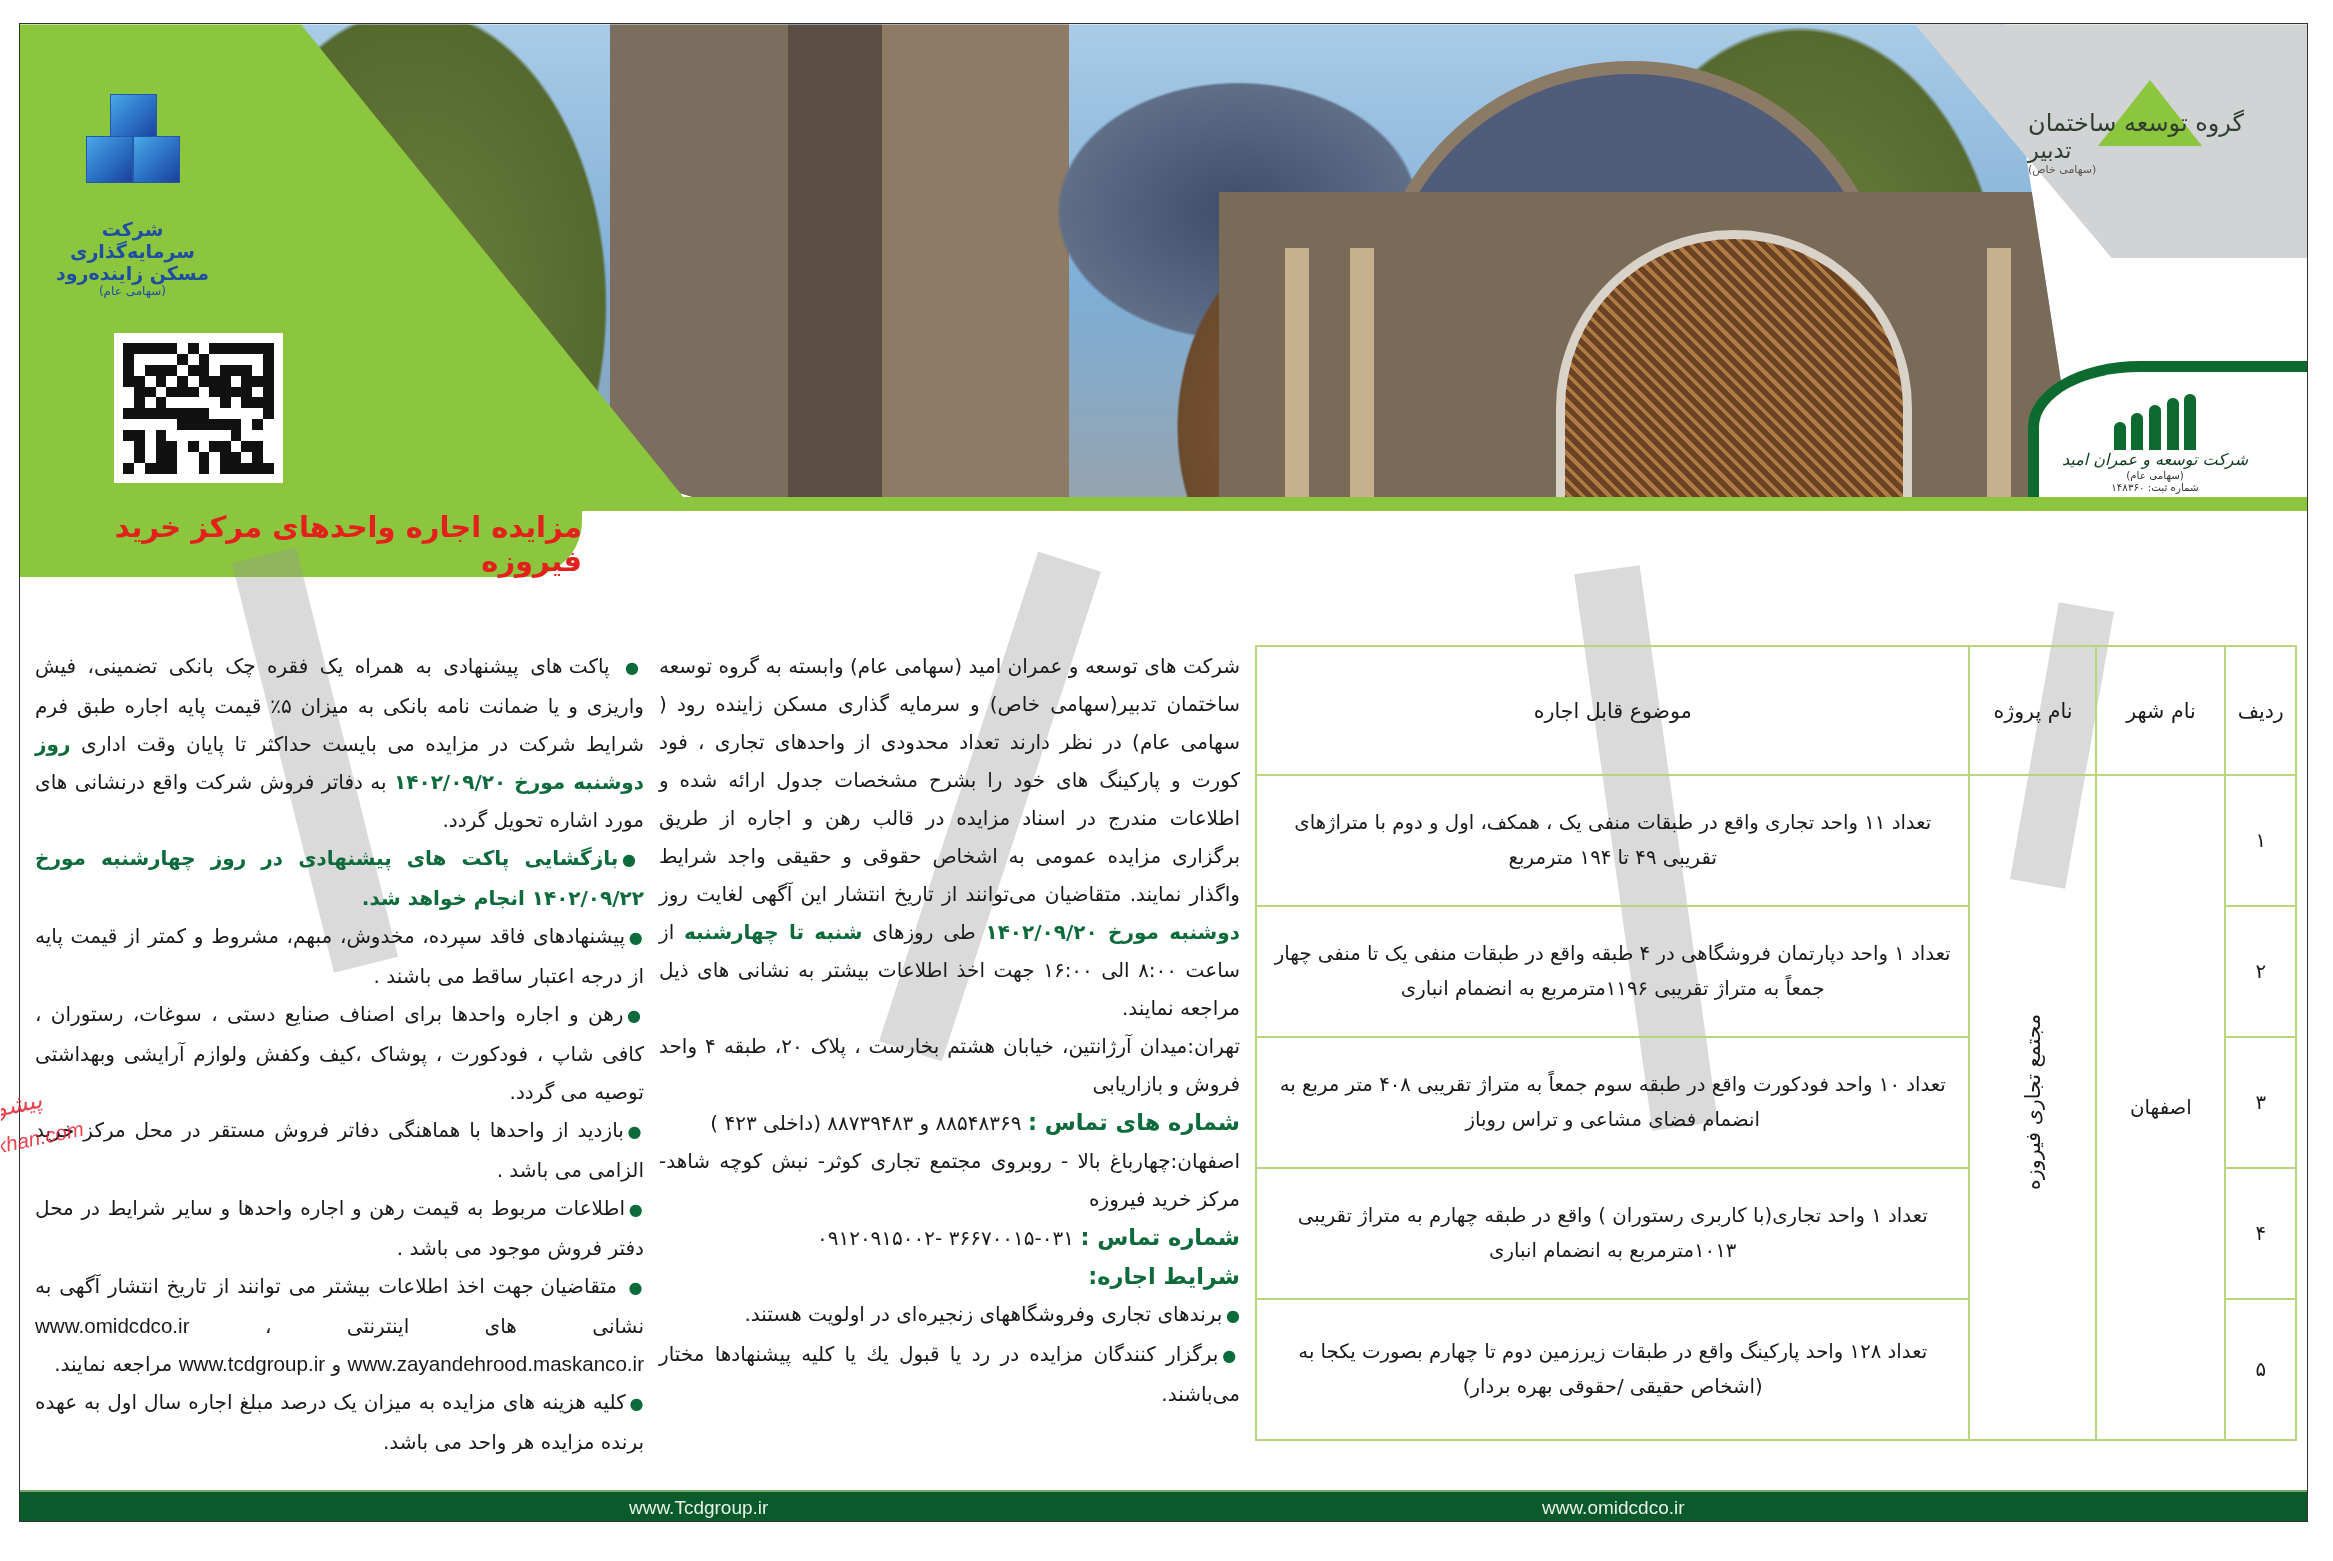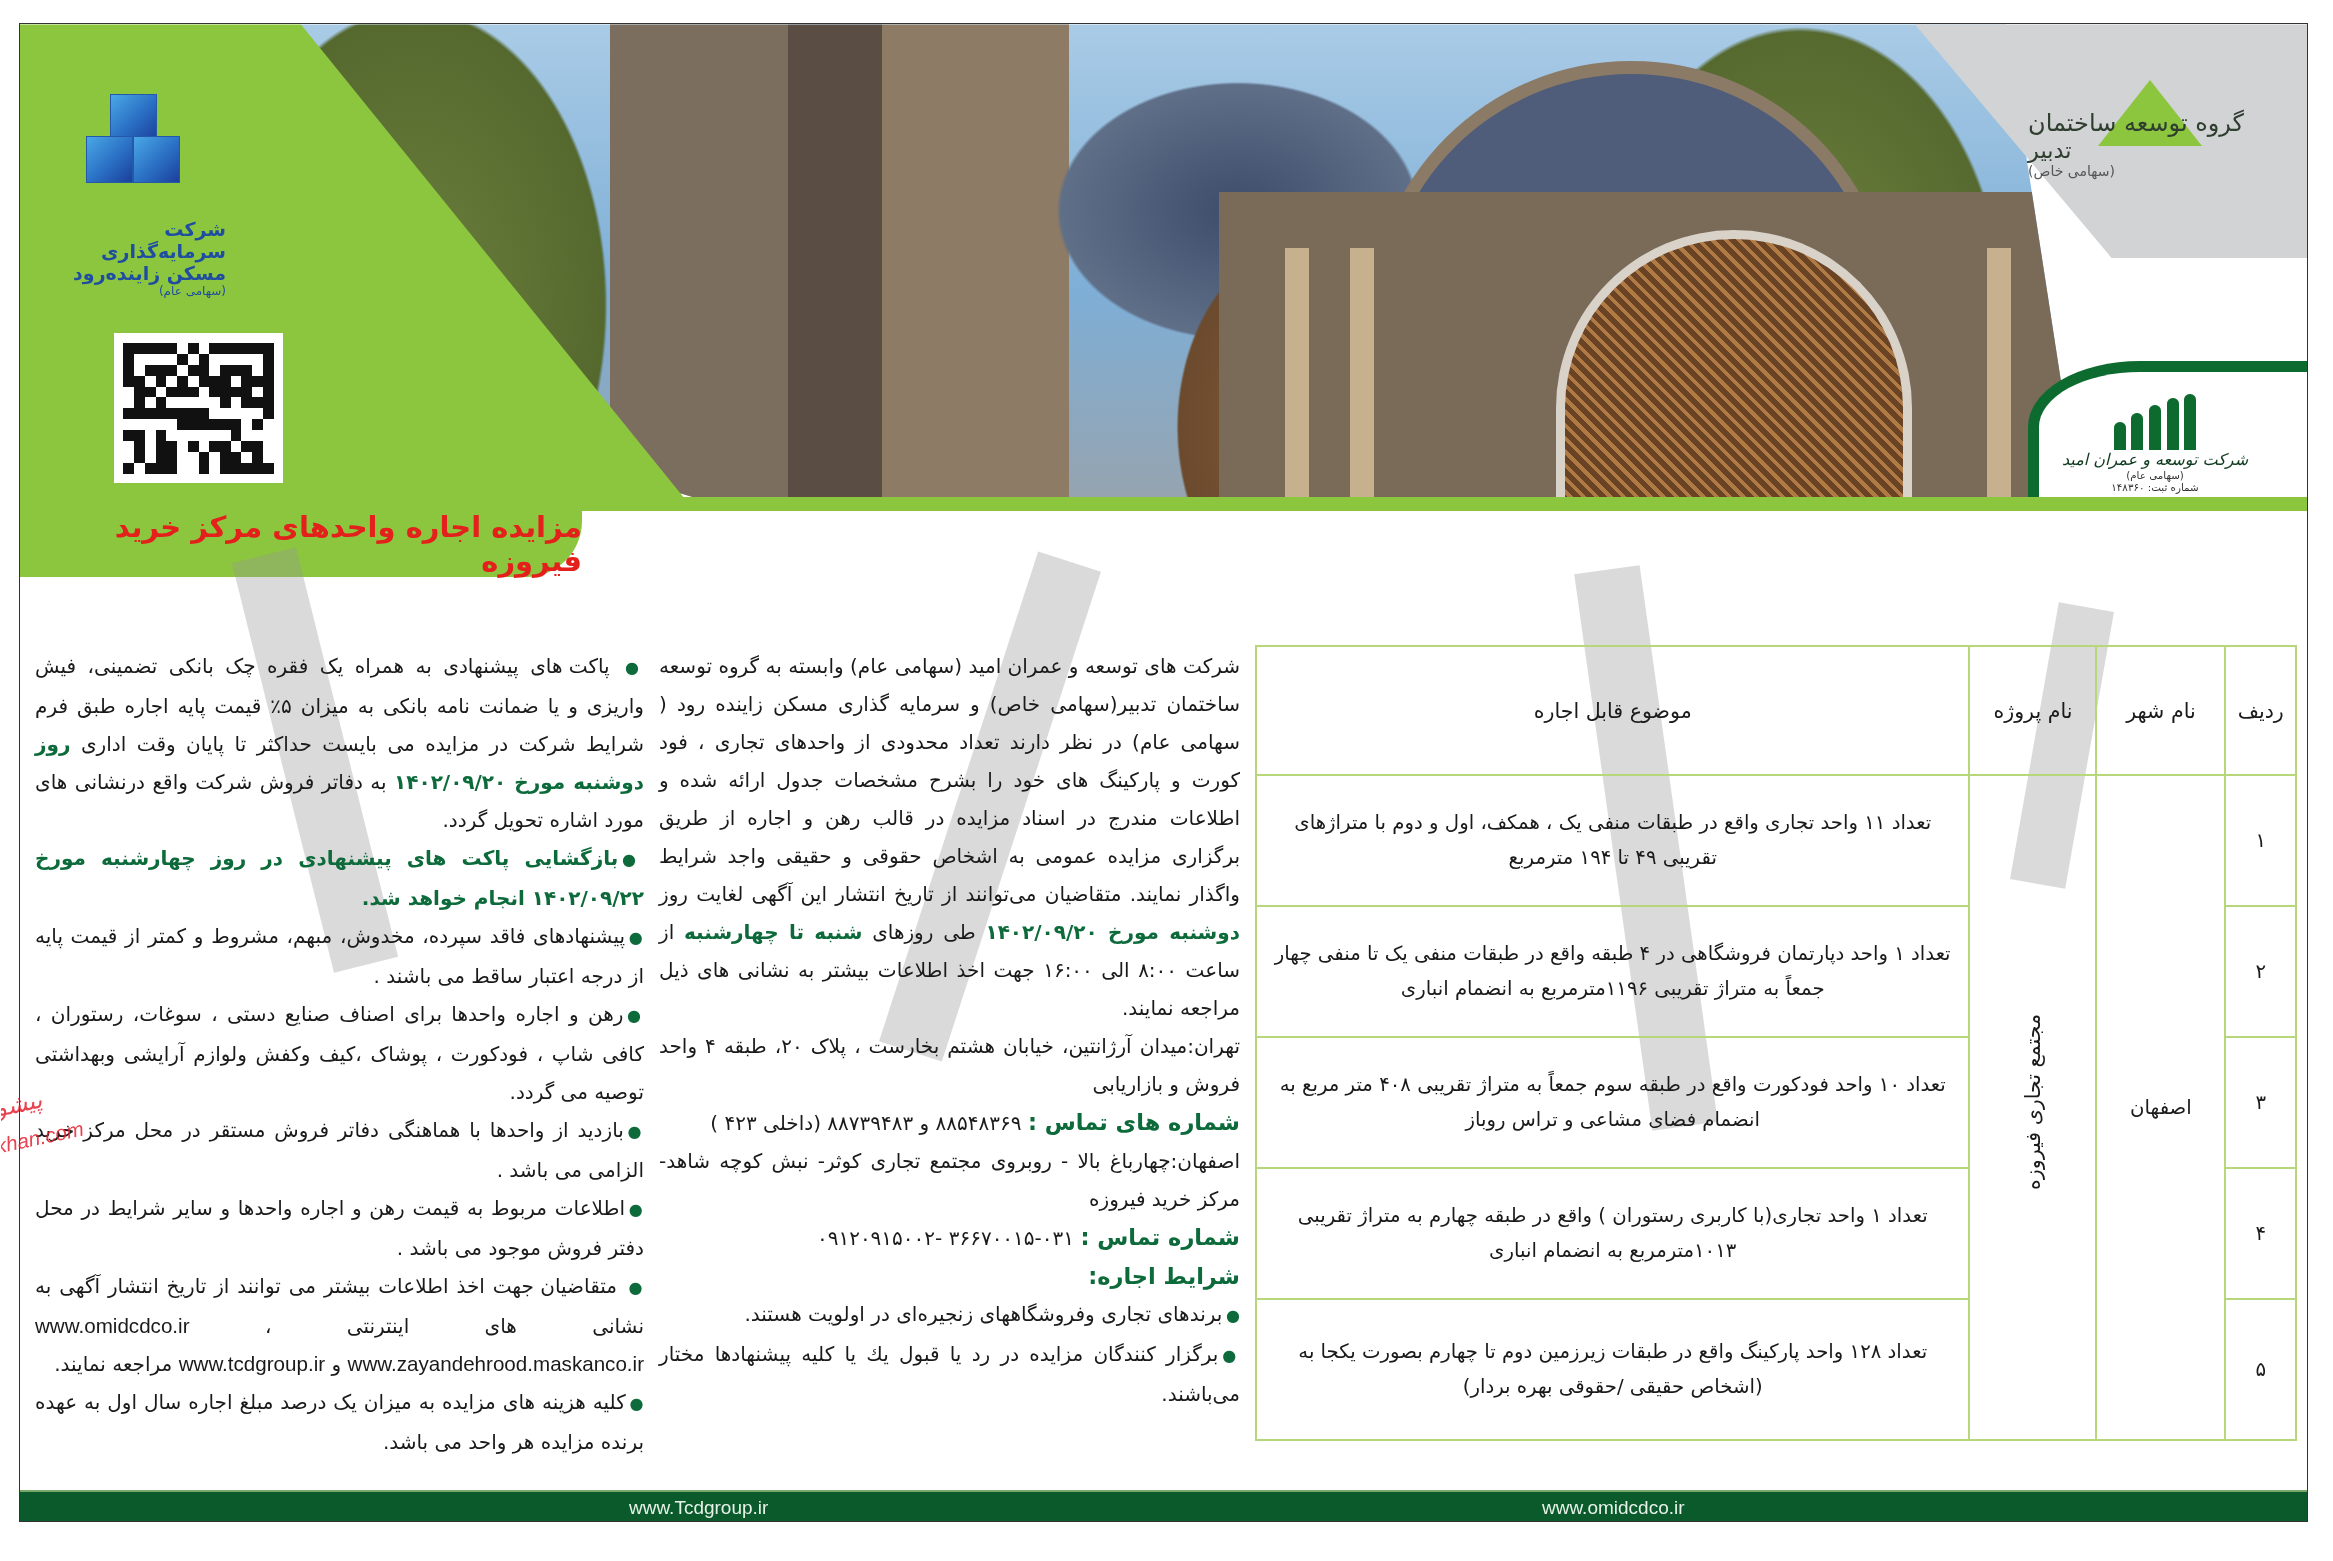--- a/index.html
+++ b/index.html
@@ -30,29 +30,29 @@
   .hero-right .grey { position: absolute; right: 0; top: 0; width: 394px; height: 234px; background: #d1d3d4;
                       clip-path: polygon(0 0, 100% 0, 100% 100%, 197px 100%); }
   .hero-right .white-card { position: absolute; right: 0; top: 337px; width: 281px; height: 159px; background: #fff;
                       border-top: 11.2px solid #0e6b2f; border-left: 11.2px solid #0e6b2f; border-top-left-radius: 112px 66px; }
   .green-strip { position: absolute; left: 0; top: 473px; width: 2289px; height: 20.6px; background: #8cc63f; }
 
   .tadbir-logo { position: absolute; right: 37px; top: 56px; width: 244px; text-align: left; }
   .tadbir-logo .tri { width: 0; height: 0; margin: 0 auto; border-left: 52px solid transparent; border-right: 52px solid transparent; border-bottom: 66px solid #8cc63f; }
   .tadbir-logo .name { font-size: 24px; color: #2f3e2f; margin-top: -37px; }
   .tadbir-logo .sub { font-size: 22.5px; color: #2f3e2f; }
-  .tadbir-logo .tiny { font-size: 14px; color: #555; }
+  .tadbir-logo .tiny { font-size: 11px; color: #555; }
 
   .omid-logo { position: absolute; right: 37px; top: 370px; width: 234px; text-align: center; }
   .omid-logo .bars { display: flex; gap: 5.6px; justify-content: center; align-items: flex-end; height: 56px; }
   .omid-logo .bars span { display: block; width: 12px; background: #0e6b2f; border-radius: 5.6px 5.6px 0 0; }
   .omid-logo .name { font-size: 16px; font-style: italic; color: #0e3b1e; }
   .omid-logo .small { font-size: 10.3px; color: #333; }
 
-  .zayandeh { position: absolute; left: 19px; top: 70px; width: 187px; text-align: right; color: #1f4ea1; }
+  .zayandeh { position: absolute; left: 19px; top: 70px; width: 187px; text-align: center; color: #1f4ea1; }
   .cubes { position: relative; width: 112px; height: 112px; margin: 0 auto 11.2px; }
   .cubes span { position: absolute; width: 47px; height: 47px; background: linear-gradient(135deg, #4aa8e6 0%, #2a6fc4 55%, #1c3f9a 100%); border: 1.9px solid #2458a8; }
   .zayandeh .n1 { font-size: 19px; font-weight: bold; }
   .zayandeh .n2 { font-size: 12px; }
 
   .qr { position: absolute; left: 94px; top: 309px; width: 169px; height: 150px; background: #fff; padding: 9.4px; }
   .qr-grid { width: 100%; height: 100%; display: grid; grid-template-columns: repeat(14, 1fr); grid-template-rows: repeat(12, 1fr); }
   .qr-grid i { background: #111; }
   .qr-grid i.w { background: #fff; }
 

